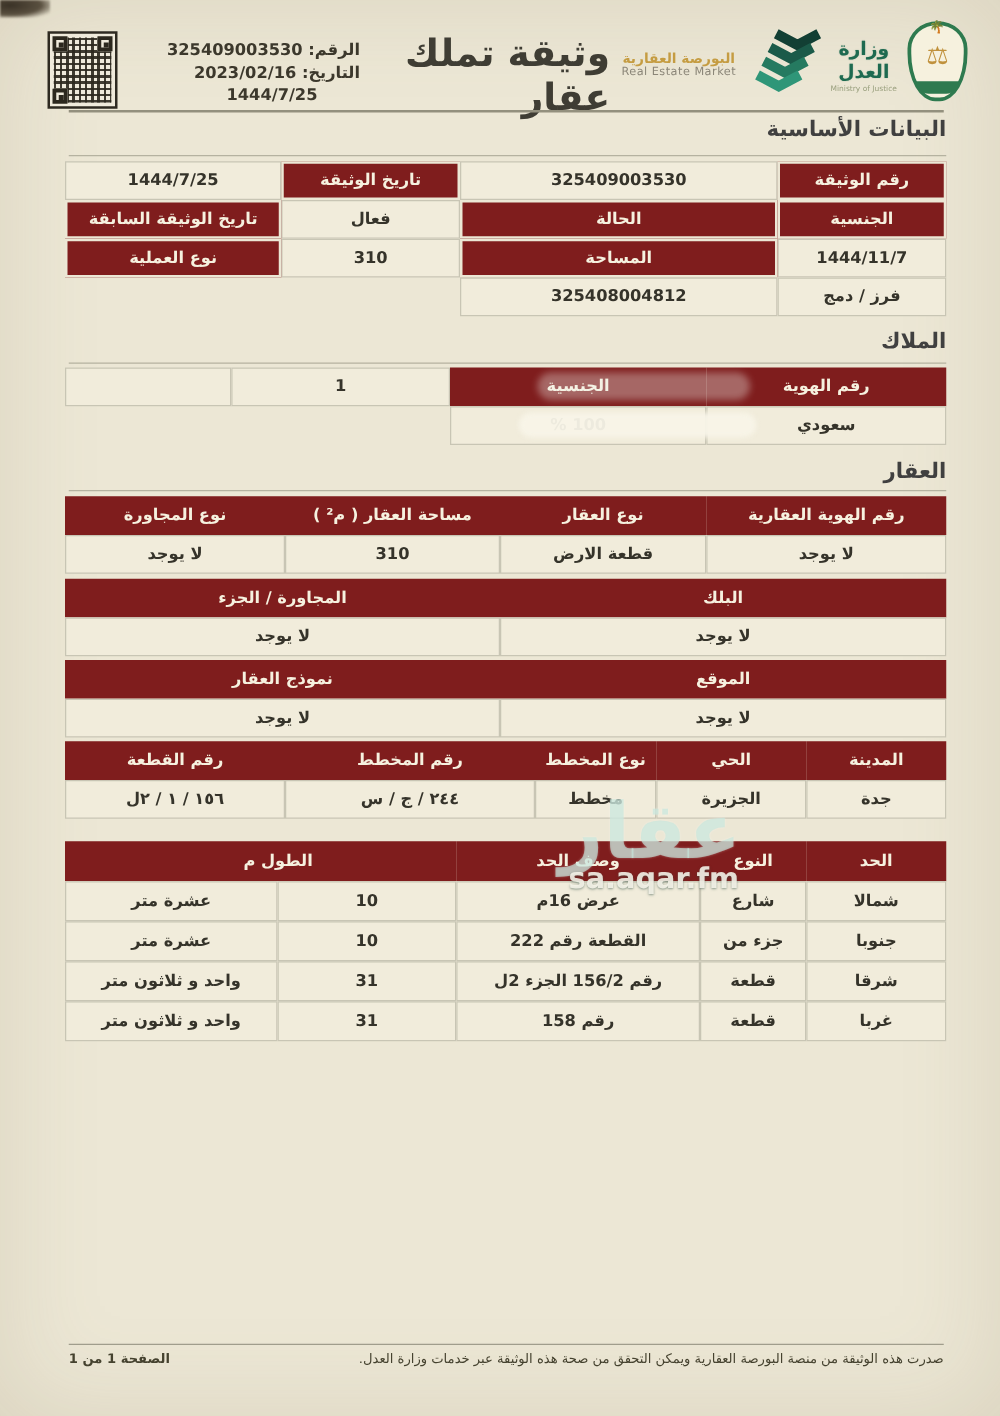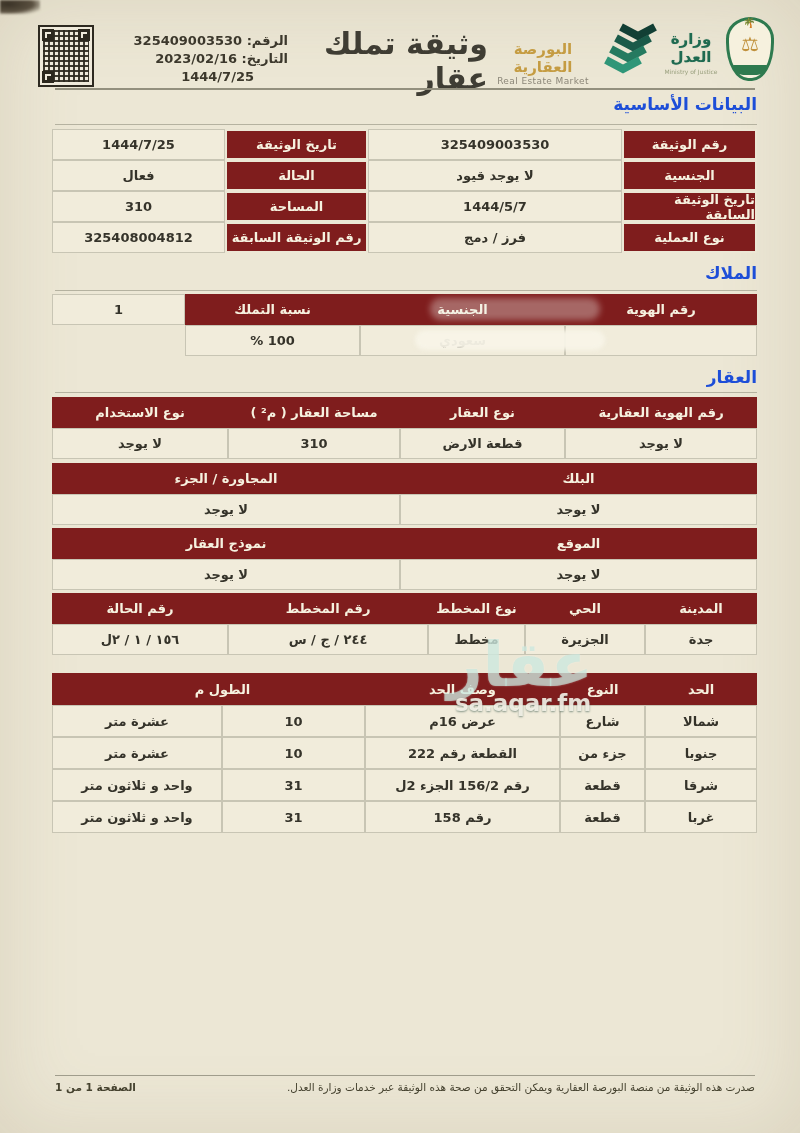--- a/index.html
+++ b/index.html
@@ -23,41 +23,41 @@
   }
   .finder { position:absolute; width:12px; height:12px; border:3px solid #2c281e; background:#efeadb; }
   .finder::after { content:""; position:absolute; left:2px; top:2px; width:4px; height:4px; background:#2c281e; }
   .f-tl{left:-1px;top:-1px;} .f-tr{right:-1px;top:-1px;} .f-bl{left:-1px;bottom:-1px;}
   .doc-meta { left:104px; top:32px; width:184px; direction:rtl; text-align:right;
     font-size:13px; font-weight:bold; color:#3c382c; line-height:18px; }
   .doc-meta .hijri { padding-right:34px; }
   .doc-title { left:272px; top:26px; width:216px; text-align:right; direction:rtl;
     font-size:30px; font-weight:bold; color:#3f3d34; letter-spacing:1px; }
   .rem-text { left:492px; top:40px; width:102px; text-align:center; }
-  .rem-ar { font-size:15px; font-weight:bold; color:#c59c42; }
+  .rem-ar { font-size:11px; font-weight:bold; color:#c59c42; }
   .rem-en { font-size:9px; color:#8b8678; letter-spacing:.4px; }
   .rem-chevrons { left:597px; top:22px; }
   .moj-cal { left:656px; top:30px; width:70px; text-align:center; }
   .moj-ar { font-size:15px; font-weight:bold; color:#1e6a50;
     text-shadow:0 0 1px rgba(30,106,80,.4); direction:rtl; }
   .moj-en { font-size:6px; color:#9aa07e; margin-top:2px; }
   .emblem { left:726px; top:17px; width:48px; height:64px;
     border:3px solid #2e7a4f; background:#f6f1de;
     border-radius:50% 50% 46% 46% / 34% 34% 60% 60%; }
   .emblem .palm { position:absolute; left:50%; top:-2px; transform:translateX(-50%);
     color:#2e7a4f; font-size:10px; line-height:10px; }
   .emblem .scales { position:absolute; left:50%; top:12px; transform:translateX(-50%);
     color:#c0913c; font-size:20px; }
   .emblem .band { position:absolute; left:4px; right:4px; bottom:3px; height:10px;
     background:#2e7a4f; border-radius:0 0 12px 12px; }
   .header-rule { left:55px; top:88px; width:700px; height:2px; background:#93907e; }
   .footer-rule { left:55px; top:1075px; width:700px; height:1px; background:#a09d8c; }
 
   
-  .sec-head { direction:rtl; right:43px; font-size:17px; font-weight:bold; color:#1d4ed8; }
+  .sec-head { direction:rtl; right:43px; font-size:17px; font-weight:bold; color:#404040; }
   .sec-rule { left:55px; width:702px; height:1px; background:#b5b2a0; }
 
   .tbl { left:52px; width:705px; display:grid; direction:rtl; }
   .th { background:#7f1d1d; color:#f6f1df; font-size:13px; font-weight:bold;
     display:flex; align-items:center; justify-content:center; direction:rtl; }
   .th.block { border:2px solid #ece7d5; }
   .td { background:#f1ecdb; border:1px solid #c8c5b4; color:#35332a; font-size:13px;
     font-weight:bold; display:flex; align-items:center; justify-content:center; direction:rtl; }
 
   .g-basic { grid-template-columns:135px 254px 143px 173px; grid-auto-rows:31px; }
@@ -139,58 +139,55 @@
   <div class="abs sec-head" style="top:94px">البيانات الأساسية</div>
   <div class="abs sec-rule" style="top:124px"></div>
 
   <div class="abs tbl g-basic" style="top:129px">
     <div class="th block">رقم الوثيقة</div>
     <div class="td">325409003530</div>
     <div class="th block">تاريخ الوثيقة</div>
     <div class="td">1444/7/25</div>
 
     <div class="th block">الجنسية</div>
-    <div class="td">لا يوجد قيود</div>
     <div class="th block">الحالة</div>
     <div class="td">فعال</div>
 
     <div class="th block">تاريخ الوثيقة السابقة</div>
-    <div class="td">1444/5/7</div>
+    <div class="td">1444/11/7</div>
     <div class="th block">المساحة</div>
     <div class="td">310</div>
 
     <div class="th block">نوع العملية</div>
     <div class="td">فرز / دمج</div>
-    <div class="th block">رقم الوثيقة السابقة</div>
     <div class="td">325408004812</div>
   </div>
 
   <div class="abs sec-head" style="top:263px">الملاك</div>
   <div class="abs sec-rule" style="top:290px"></div>
 
   <div class="abs tbl g-owners" style="top:294px">
     <div class="th">رقم الهوية</div>
     <div class="th">الجنسية</div>
-    <div class="th">نسبة التملك</div>
     <div class="td">1</div>
     <div class="td"></div>
     <div class="td">سعودي</div>
     <div class="td">100 %</div>
   </div>
   <div class="abs smudge1"></div>
   <div class="abs smudge2"></div>
 
   <div class="abs sec-head" style="top:367px">العقار</div>
   <div class="abs sec-rule" style="top:392px"></div>
 
   <div class="abs tbl g-prop1" style="top:397px">
     <div class="th">رقم الهوية العقارية</div>
     <div class="th">نوع العقار</div>
     <div class="th">مساحة العقار ( م² )</div>
-    <div class="th">نوع الاستخدام</div>
+    <div class="th">نوع المجاورة</div>
     <div class="td">لا يوجد</div>
     <div class="td">قطعة الارض</div>
     <div class="td">310</div>
     <div class="td">لا يوجد</div>
   </div>
 
   <div class="abs tbl g-prop2" style="top:463px">
     <div class="th">البلك</div>
     <div class="th">المجاورة / الجزء</div>
     <div class="td">لا يوجد</div>
@@ -202,21 +199,21 @@
     <div class="th">نموذج العقار</div>
     <div class="td">لا يوجد</div>
     <div class="td">لا يوجد</div>
   </div>
 
   <div class="abs tbl g-prop4" style="top:593px">
     <div class="th">المدينة</div>
     <div class="th">الحي</div>
     <div class="th">نوع المخطط</div>
     <div class="th">رقم المخطط</div>
-    <div class="th">رقم الحالة</div>
+    <div class="th">رقم القطعة</div>
     <div class="td">جدة</div>
     <div class="td">الجزيرة</div>
     <div class="td">مخطط</div>
     <div class="td">٢٤٤ / ج / س</div>
     <div class="td">١٥٦ / ١ / ٢ل</div>
   </div>
 
   <div class="abs tbl g-bound" style="top:673px">
     <div class="th">الحد</div>
     <div class="th">النوع</div>

